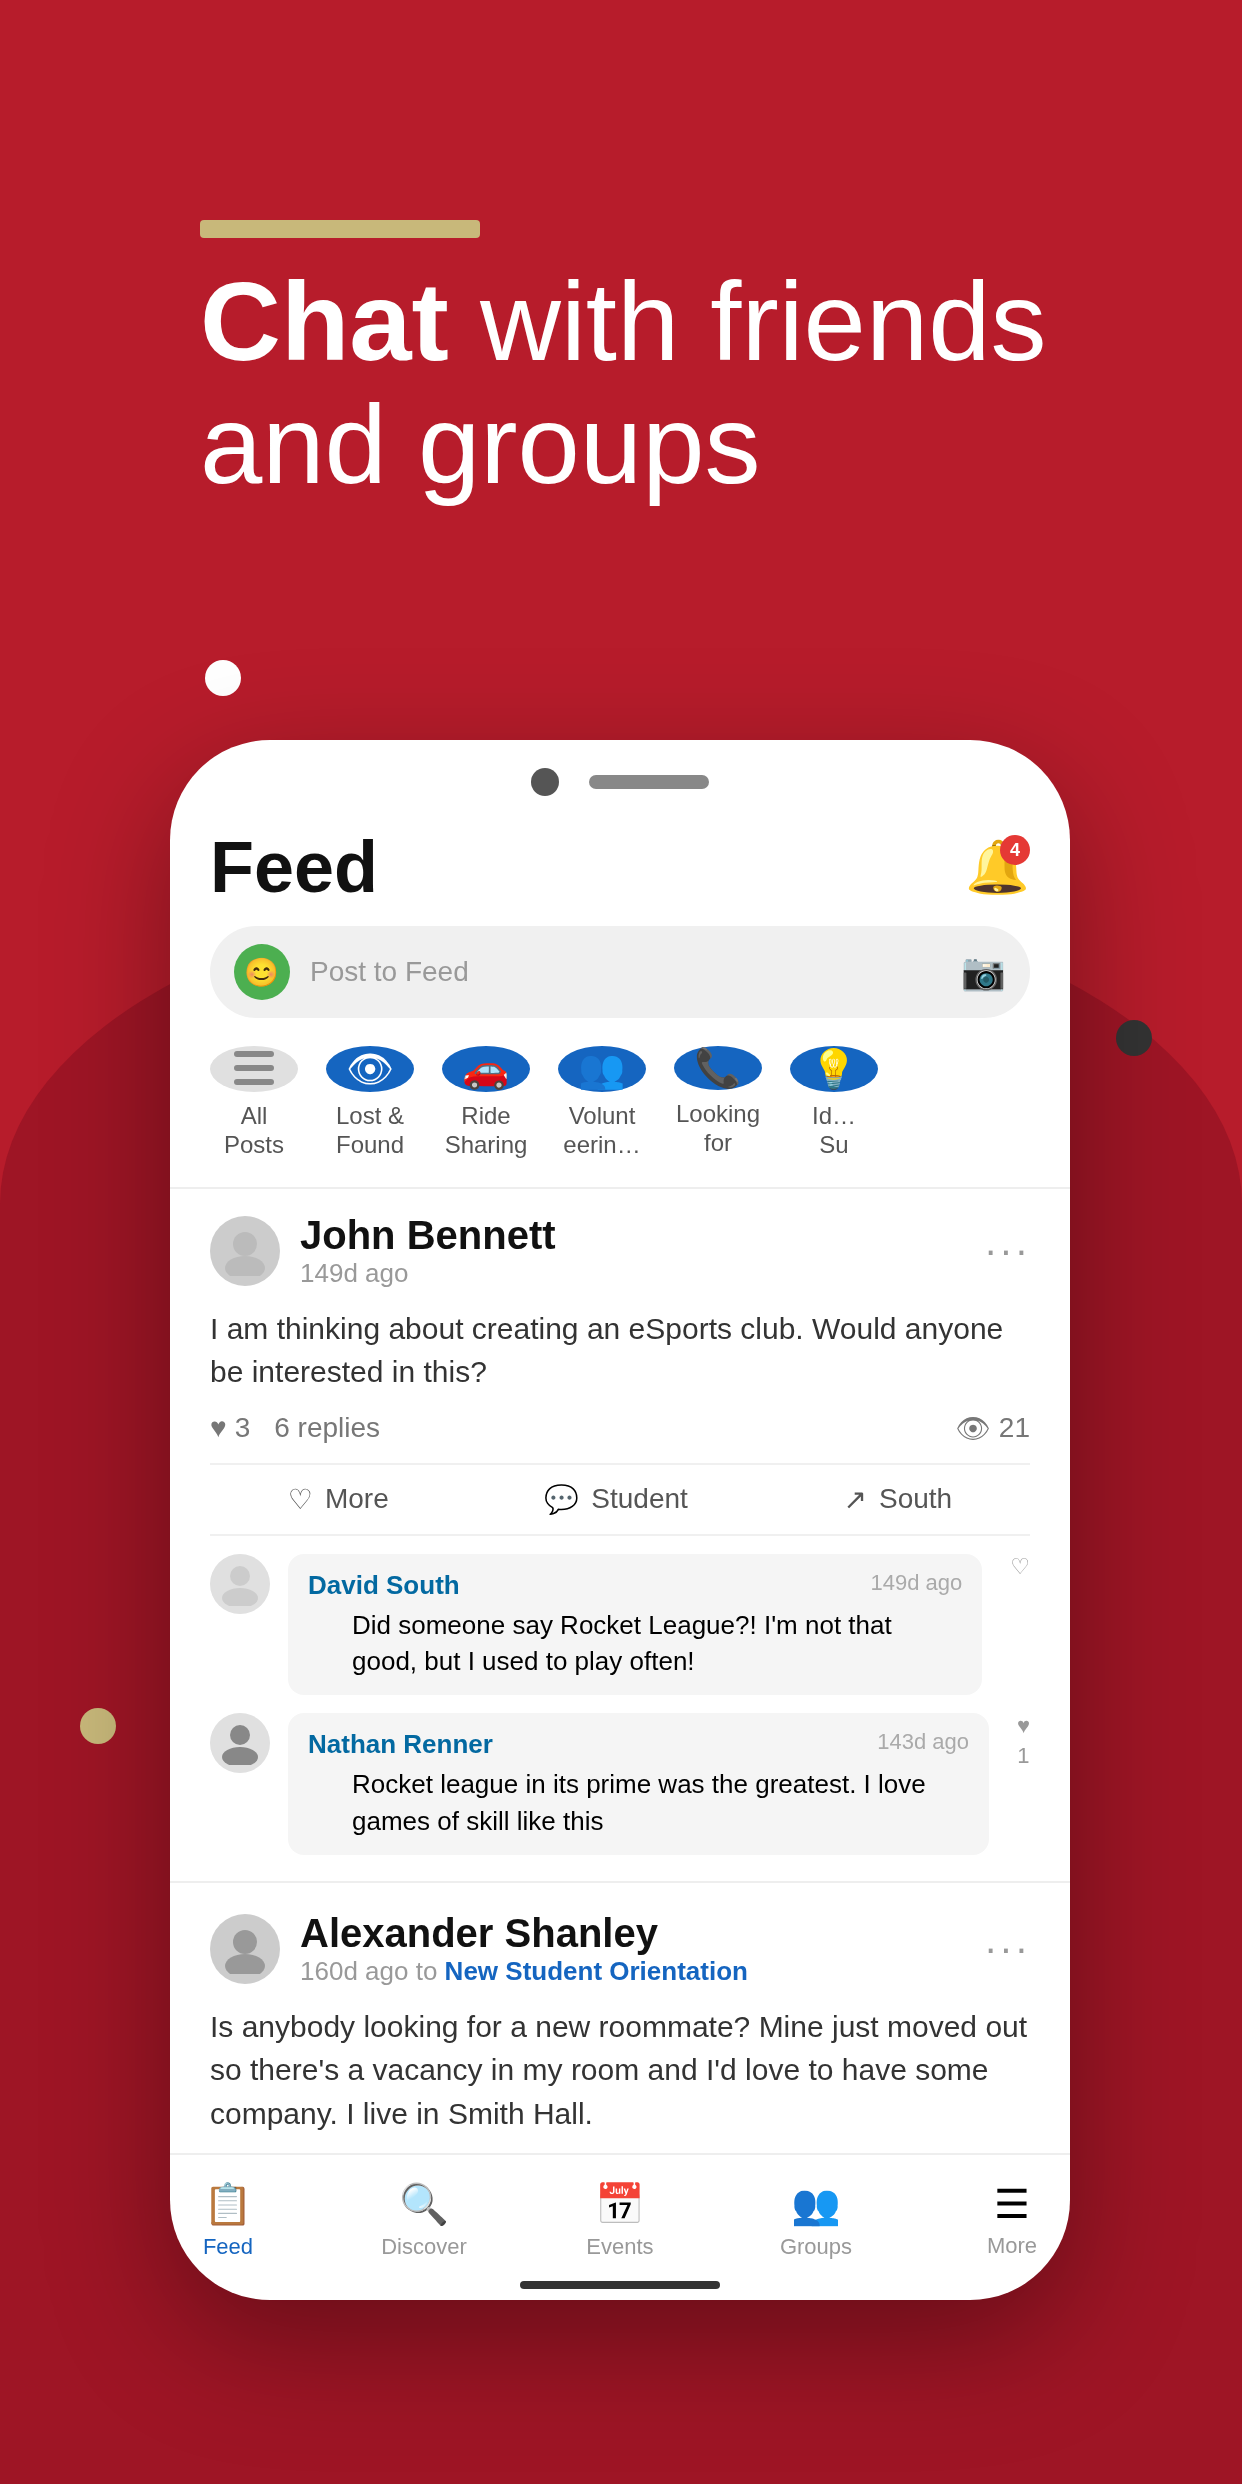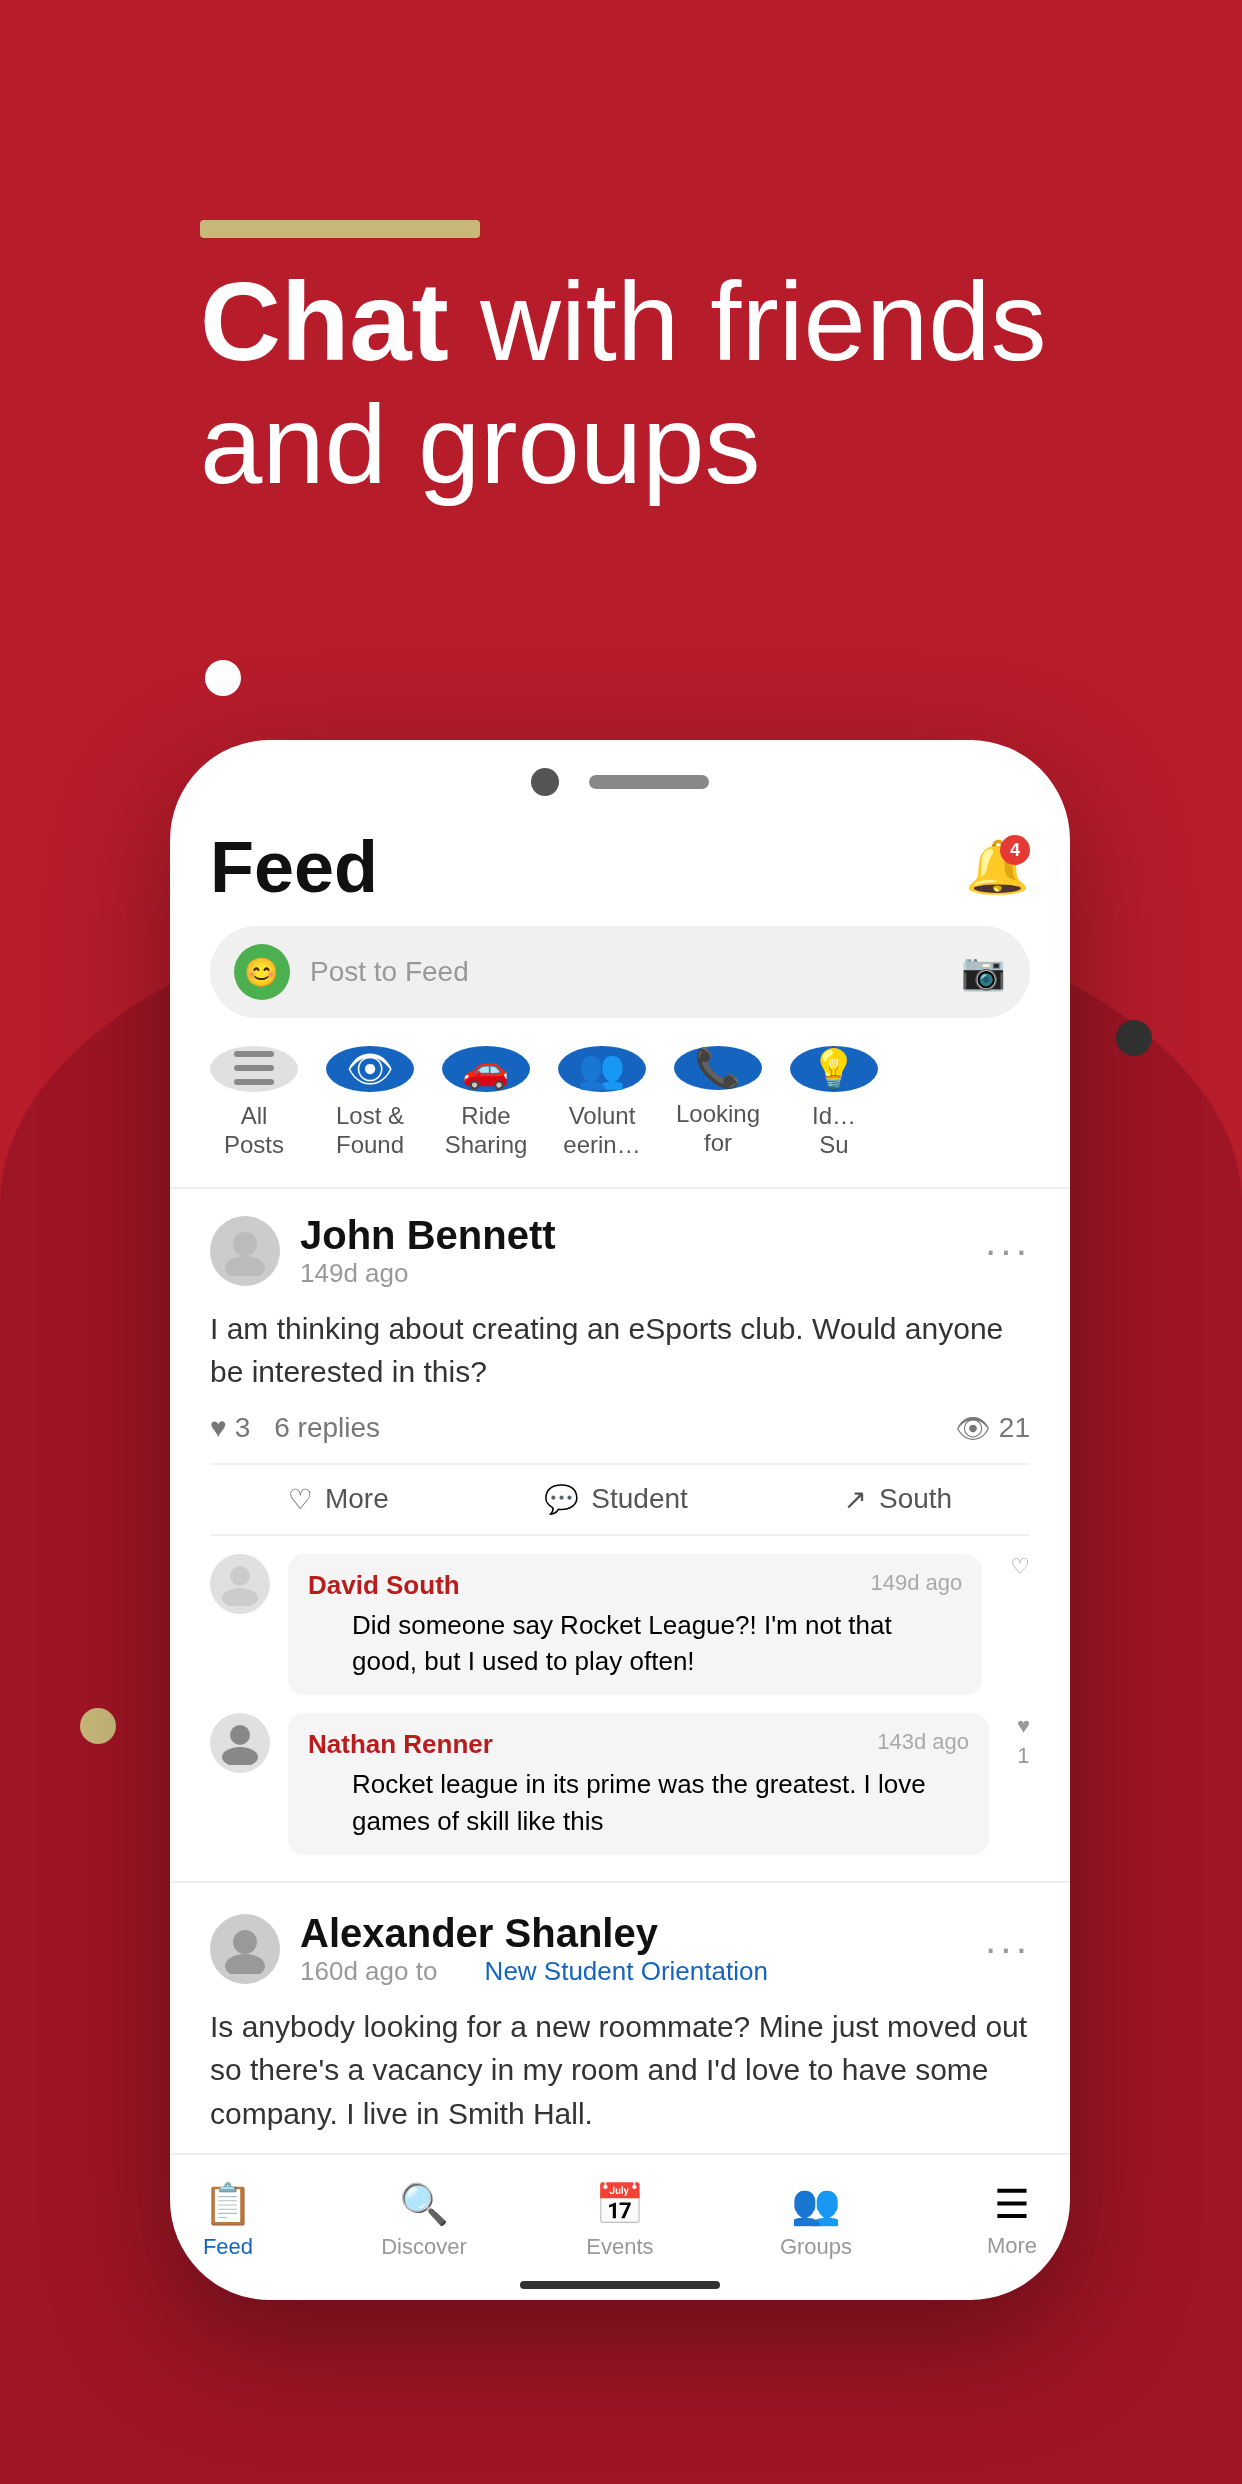--- a/index.html
+++ b/index.html
@@ -353,21 +353,21 @@
       padding: 16px 20px;
     }
     .comment-meta {
       display: flex;
       justify-content: space-between;
       margin-bottom: 6px;
     }
     .comment-author {
       font-size: 26px;
       font-weight: 700;
-      color: #b91c1c;
+      color: #0369a1;
     }
     .comment-time {
       font-size: 22px;
       color: #aaa;
     }
     .comment-text {
       font-size: 26px;
       color: #000000;
       line-height: 1.4;
       margin-left: 44px;
@@ -604,21 +604,21 @@
           <svg width="50" height="50" viewBox="0 0 50 50">
               <circle cx="25" cy="18" r="12" fill="#999"></circle>
               <ellipse cx="25" cy="42" rx="20" ry="12" fill="#999"></ellipse>
             </svg>
         </div>
         <div class="post-meta">
           <div class="post-author">Alexander Shanley</div>
           <div class="post-time">
             <span>160d ago</span>
             <span> to </span>
-            <span style="color:#1565c0; font-weight:400;margin-left:40px;">New Student Orientation</span>
+            <span style="color:#1565c0; font-weight:700;">New Student Orientation</span>
           </div>
         </div>
         <div class="more-btn">···</div>
       </div>
       <div class="post-body">Is anybody looking for a new roommate? Mine just moved out so there's a vacancy in my room and I'd love to have some company. I live in Smith Hall.</div>
     </div>
 
   </div>
 
   <div class="bottom-nav">

